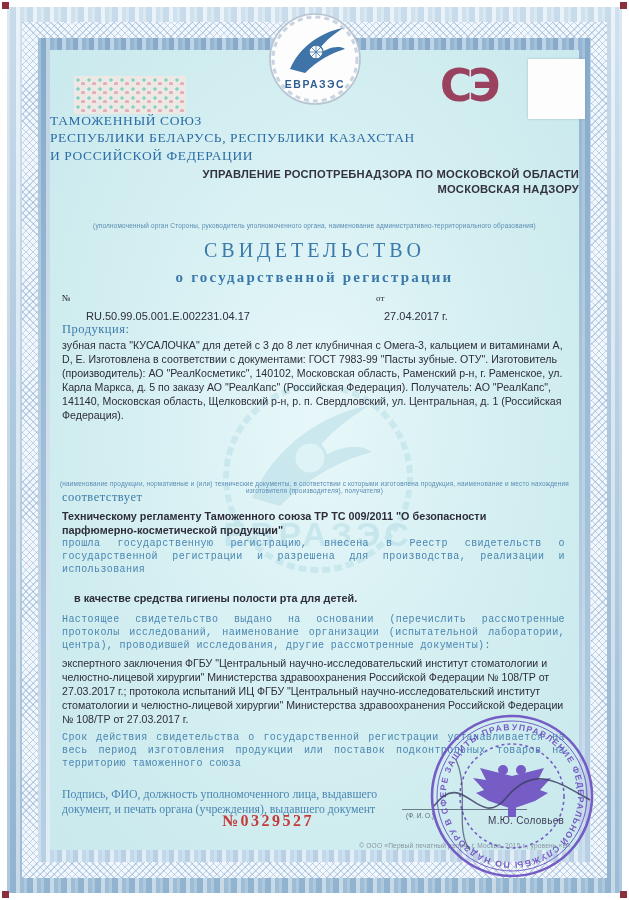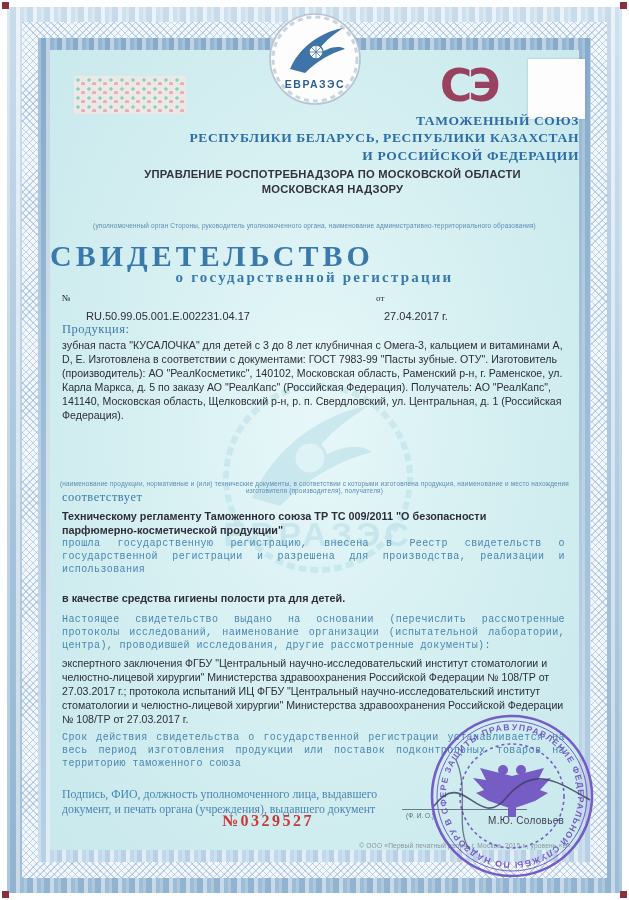--- a/index.html
+++ b/index.html
@@ -16,26 +16,26 @@
       repeating-linear-gradient(135deg,rgba(125,160,198,.42) 0 1px,transparent 1px 5px);}
   .band-wave2{height:100%;box-sizing:border-box;padding:12px;
     background:
       linear-gradient(0deg,rgba(255,255,255,.35),rgba(40,80,120,.12)),
       repeating-linear-gradient(90deg,#b4d0e5 0 3px,#93b7d6 3px 8px,#d3e5f2 8px 12px,#a3c3dd 12px 16px);}
   .content{position:relative;height:100%;box-sizing:border-box;
     background:radial-gradient(ellipse at 50% 46%,#e7f7f9 0%,#d9f1f3 38%,#cfecef 70%,#c9e9ec 100%);}
   .corner-mark{position:absolute;width:7px;height:7px;background:#8d2f3b;z-index:6;}
   
   .abs{position:absolute;box-sizing:border-box;}
-  .hdr{font-family:"Liberation Serif",serif;font-weight:bold;color:#2d6da6;
-       font-size:13.5px;line-height:1.28;text-align:right;letter-spacing:.6px;}
-  .auth{font-weight:600;color:#33333f;font-size:11.2px;line-height:1.3;text-align:center;letter-spacing:.2px;padding-left:36px;}
+  .hdr{font-family:"Liberation Serif",serif;font-weight:normal;color:#2d6da6;
+       font-size:13.5px;line-height:1.28;text-align:left;letter-spacing:.6px;}
+  .auth{font-weight:600;color:#33333f;font-size:11.2px;line-height:1.3;text-align:right;letter-spacing:.2px;padding-left:36px;}
   .cap{font-size:6.4px;color:#5a8cb4;text-align:center;letter-spacing:.2px;}
-  .titlemain{font-family:"Liberation Serif",serif;font-weight:bold;color:#3a79ab;
-             font-size:30px;letter-spacing:4px;text-align:left;}
+  .titlemain{font-family:"Liberation Serif",serif;font-weight:normal;color:#3a79ab;
+             font-size:20px;letter-spacing:4px;text-align:center;}
   .titlesub{font-family:"Liberation Serif",serif;font-weight:bold;color:#3a79ab;
             font-size:15px;letter-spacing:2.2px;text-align:center;}
   .numrow{font-size:11px;color:#2e2e3a;}
   .suplab{font-size:9px;vertical-align:7px;color:#2e2e3a;margin-right:3px;font-family:"Liberation Serif",serif;}
   .plabel{font-family:"Liberation Serif",serif;color:#3d7cab;font-size:12.5px;letter-spacing:.5px;}
   .body-sans{font-size:10.6px;color:#2e2e3a;line-height:1.32;text-align:left;}
   .body-sans-b{font-size:10.8px;font-weight:bold;color:#2e2e3a;line-height:1.3;}
   .serifpara{font-family:Liberation Mono, monospace;color:#4a86b2;font-size:10px;
              line-height:1.32;text-align:justify;letter-spacing:.4px;}
   .serifnote{font-family:"Liberation Serif",serif;color:#4a86b2;font-size:11.8px;line-height:1.3;}
@@ -109,21 +109,21 @@
       </div>
 
       <div class="abs plabel" style="left:12px;top:272px;z-index:1;">Продукция:</div>
       <div class="abs body-sans" style="left:12px;right:14px;top:289px;z-index:1;">зубная паста "КУСАЛОЧКА" для детей с 3 до 8 лет клубничная с Омега-3, кальцием и витаминами A, D, E. Изготовлена в соответствии с документами: ГОСТ 7983-99 "Пасты зубные. ОТУ". Изготовитель (производитель): АО "РеалКосметикс", 140102, Московская область, Раменский р-н, г. Раменское, ул. Карла Маркса, д. 5 по заказу АО "РеалКапс" (Российская Федерация). Получатель: АО "РеалКапс", 141140, Московская область, Щелковский р-н, р. п. Свердловский, ул. Центральная, д. 1 (Российская Федерация).</div>
 
       <div class="abs cap" style="left:2px;right:2px;top:430px;z-index:1;text-align:center;">(наименование продукции, нормативные и (или) технические документы, в соответствии с которыми изготовлена продукция, наименование и место нахождения изготовителя (производителя), получателя)</div>
 
       <div class="abs plabel" style="left:12px;top:440px;z-index:1;">соответствует</div>
       <div class="abs body-sans-b" style="left:12px;right:18px;top:459px;z-index:1;">Техническому регламенту Таможенного союза ТР ТС 009/2011 "О безопасности парфюмерно-косметической продукции"</div>
       <div class="abs serifpara" style="left:12px;right:14px;top:487px;z-index:1;">прошла государственную регистрацию, внесена в Реестр свидетельств о государственной регистрации и разрешена для производства, реализации и использования</div>
-      <div class="abs body-sans-b" style="left:12px;right:18px;top:541px;z-index:1;">в качестве средства гигиены полости рта для детей.</div>
+      <div class="abs body-sans-b" style="left:24px;right:18px;top:541px;z-index:1;">в качестве средства гигиены полости рта для детей.</div>
 
       <div class="abs serifpara" style="left:12px;right:14px;top:563px;z-index:1;">Настоящее свидетельство выдано на основании (перечислить рассмотренные протоколы исследований, наименование организации (испытательной лаборатории, центра), проводившей исследования, другие рассмотренные документы):</div>
       <div class="abs body-sans" style="left:12px;right:14px;top:607px;z-index:1;">экспертного заключения ФГБУ "Центральный научно-исследовательский институт стоматологии и челюстно-лицевой хирургии" Министерства здравоохранения Российской Федерации № 108/ТР от 27.03.2017 г.; протокола испытаний ИЦ ФГБУ "Центральный научно-исследовательский институт стоматологии и челюстно-лицевой хирургии" Министерства здравоохранения Российской Федерации № 108/ТР от 27.03.2017 г.</div>
 
       <div class="abs serifpara" style="left:12px;right:14px;top:681px;z-index:1;">Срок действия свидетельства о государственной регистрации устанавливается на весь период изготовления продукции или поставок подконтрольных товаров на территорию таможенного союза</div>
 
       <div class="abs serifnote" style="left:12px;top:737px;width:330px;z-index:1;">Подпись, ФИО, должность уполномоченного лица, выдавшего документ, и печать органа (учреждения), выдавшего документ</div>
 
       <div class="abs serial" style="left:172px;top:762px;z-index:1;"><span>№</span><span>0329527</span></div>
 

